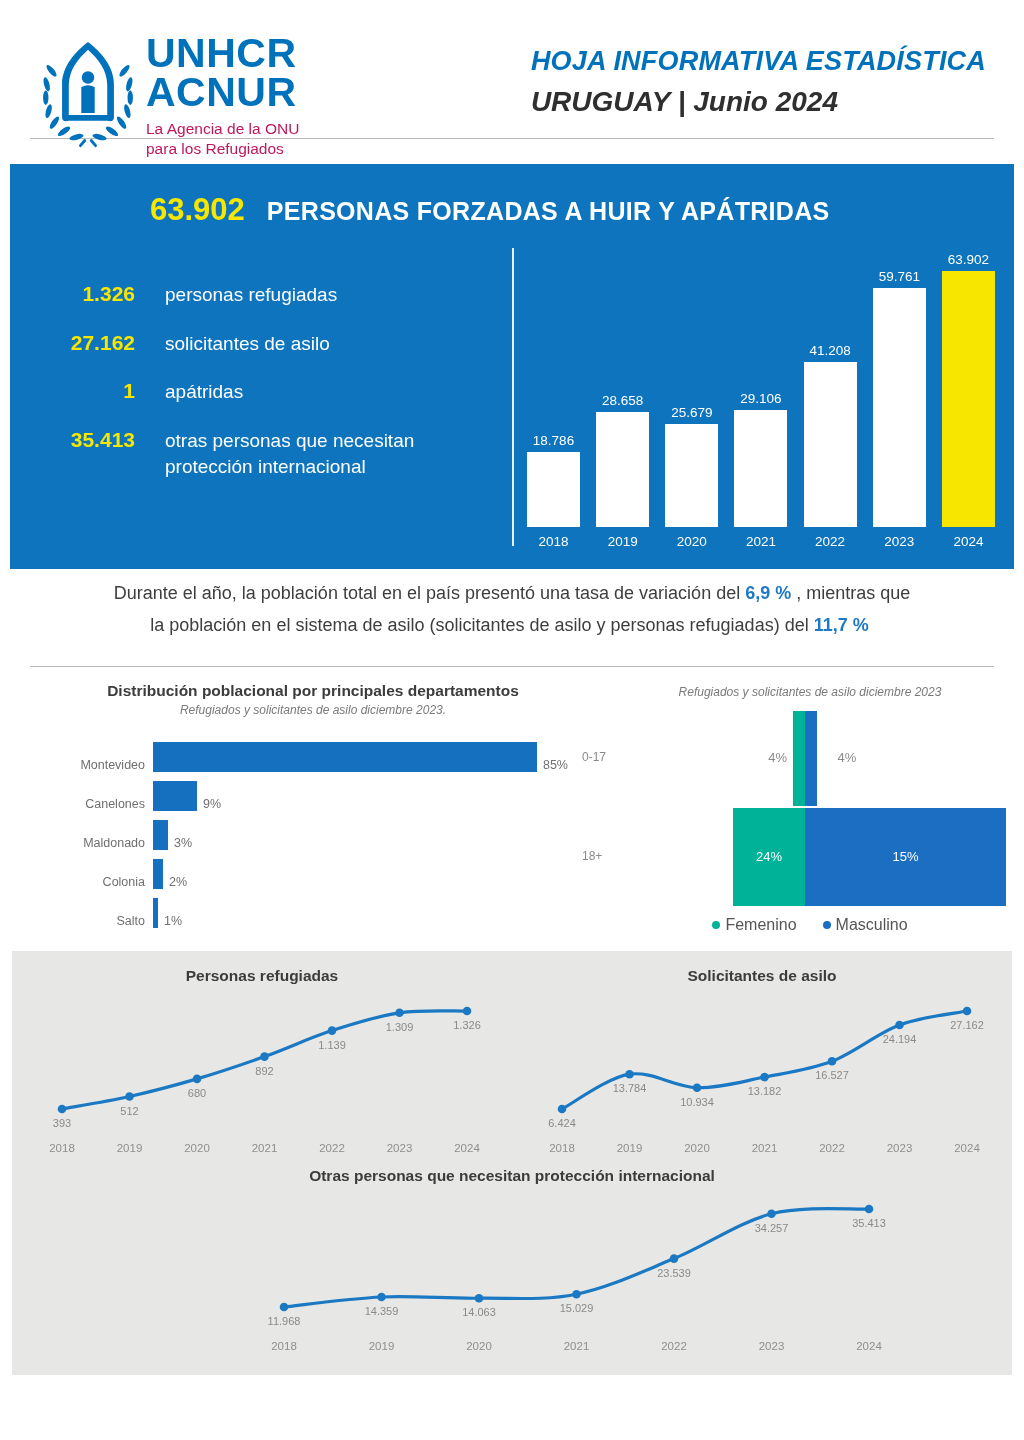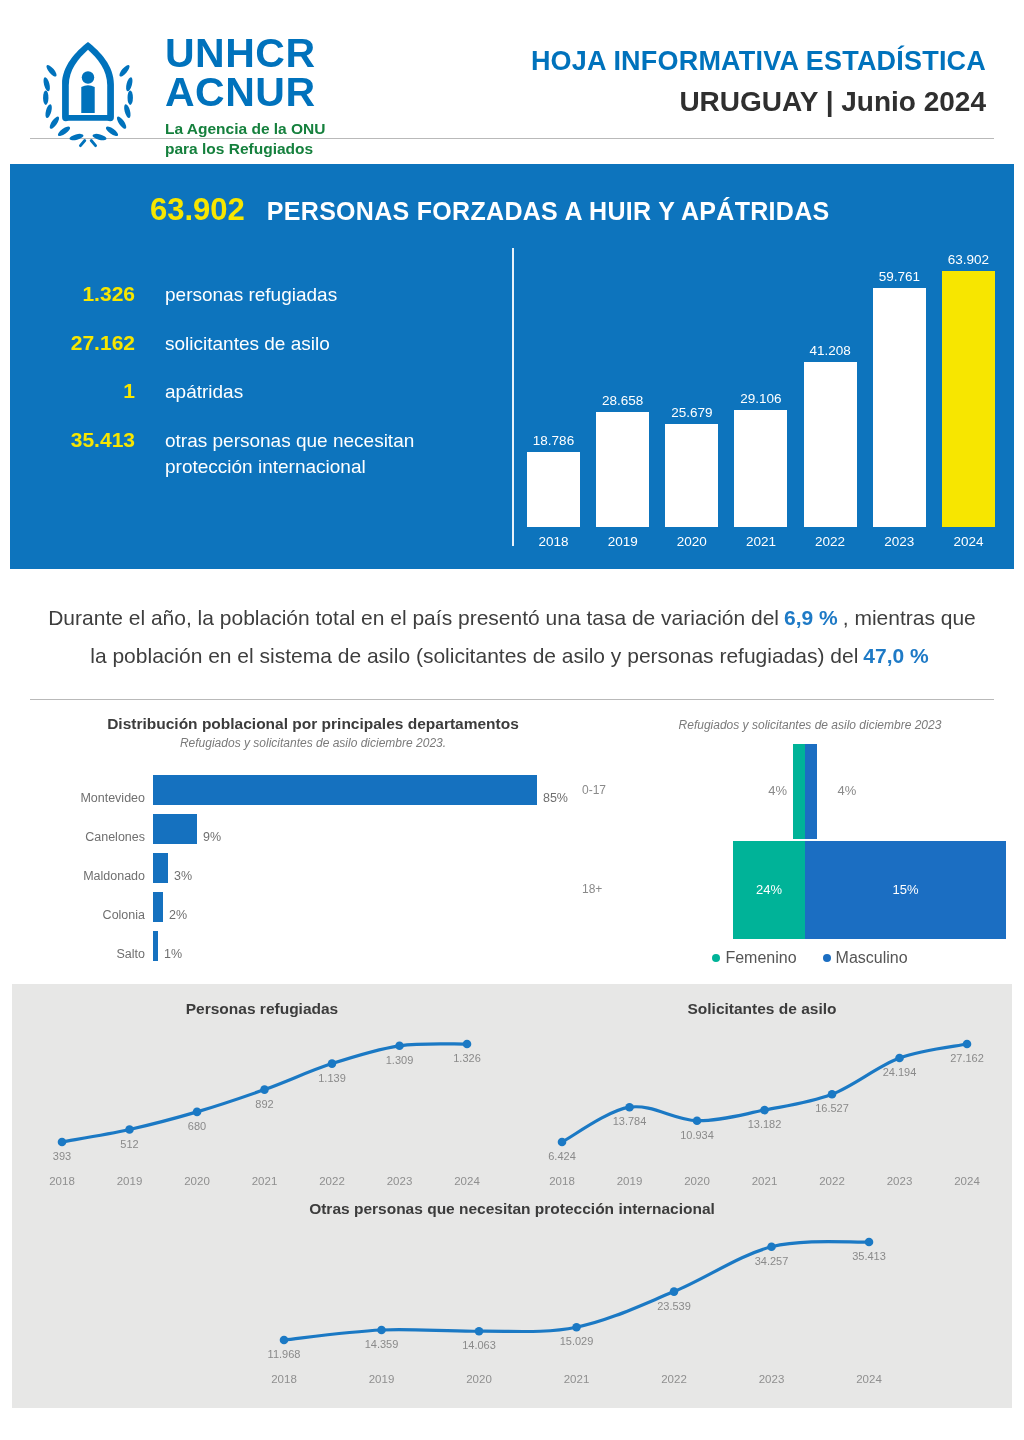--- a/index.html
+++ b/index.html
@@ -1,25 +1,25 @@
 <!DOCTYPE html>
 <html><head>
 <meta charset="utf-8">
 <style>
   * { margin:0; padding:0; box-sizing:border-box; }
   body { background:#fff; font-family:"Liberation Sans", sans-serif; }
   .page { position:relative; width:1024px; height:1440px; background:#fff; overflow:hidden; }
 
   
   .header { display:flex; justify-content:space-between; padding:34px 38px 0 40px; height:138px; }
-  .logo { display:flex;gap:19px; }
+  .logo { display:flex; }
   .logo-text { margin-left:10px; }
   .logo-big { font-size:41px; font-weight:bold; color:#0072BC; line-height:0.95; letter-spacing:0.5px; }
-  .logo-tag { font-size:15.5px; font-weight:bold; color:#15803d; line-height:1.3; margin-top:7px; }
-  .title-block { text-align:right; padding-top:12px; }
+  .logo-tag { font-size:15.5px; font-weight:normal; color:#be185d; line-height:1.3; margin-top:7px; }
+  .title-block { padding-top:12px;font-style:italic; }
   .doc-title { font-size:27px; font-weight:bold; color:#0072BC; letter-spacing:0.2px; }
   .doc-subtitle { font-size:28px; font-weight:bold; color:#2F2F2F; margin-top:9px; }
   .rule { border:none; border-top:1.6px solid #b9b9b9; margin:0 30px; }
 
   
   .banner { position:relative; margin:25px 10px 0; height:405px; background:#0D74BD; }
   .banner-title { position:absolute; top:22px; left:140px; display:flex; align-items:baseline; }
   .banner-total { font-size:31px; font-weight:bold; color:#F7E600; }
   .banner-heading { font-size:25px; font-weight:bold; color:#fff; letter-spacing:0.3px; margin-left:22px;margin-top:11px; }
   .stats { position:absolute; top:118px; left:0; width:470px; }
@@ -28,21 +28,21 @@
   .stat-label { margin-left:30px; color:#fff; font-size:19px; line-height:1.35; max-width:272px; }
   .divider-v { position:absolute; left:502px; top:84px; height:298px; width:2px; background:rgba(255,255,255,0.9); }
   .bars { position:absolute; left:517px; top:88px; width:468px; display:flex; justify-content:space-between; align-items:flex-end; }
   .bar-item { display:flex; flex-direction:column; align-items:center; }
   .bar-val { color:#fff; font-size:13.5px; margin-bottom:4px; }
   .bar { width:53px; background:#fff; }
   .bar-hl { background:#F7E600; }
   .bar-year { color:#fff; font-size:13.5px; margin-top:7px; }
 
   
-  .variation { margin-top:30px; text-align:center; font-size:21px; color:#3E3E3E; line-height:1.8; }
+  .variation { margin-top:8px; text-align:center; font-size:18px; color:#3E3E3E; line-height:1.8; }
   .pct { color:#1E7AC6; font-weight:bold; padding:0 5px; }
   .rule2 { margin-top:24px; }
 
   
   .mid { display:flex; margin-top:15px;padding-left:28px; }
   .dept-block { width:540px; padding-left:30px; }
   .chart-title { font-size:15.5px; font-weight:bold; color:#3C3C3C; text-align:center; }
   .chart-sub { font-size:12px; font-style:italic; color:#7A7A7A; text-align:center; margin-top:3px; }
   .dept-rows { margin-top:16px; }
   .dept-row { display:flex; align-items:flex-end; height:39px; }
@@ -192,21 +192,21 @@
           <div class="bar-year">2024</div>
         </div>
       </div>
   </div>
 
   <div class="variation">
     <div>
       <span>Durante el año, la población total en el país presentó una tasa de variación del</span><span class="pct">6,9 %</span><span>, mientras que</span>
     </div>
     <div>
-      <span>la población en el sistema de asilo (solicitantes de asilo y personas refugiadas) del</span><span class="pct">47,0 %</span>
+      <span>la población en el sistema de asilo (solicitantes de asilo y personas refugiadas) del</span><span class="pct">11,7 %</span>
     </div>
   </div>
   <hr class="rule rule2">
 
   <div class="mid">
     <div class="dept-block">
       <div class="chart-title">Distribución poblacional por principales departamentos</div>
       <div class="chart-sub">Refugiados y solicitantes de asilo diciembre 2023.</div>
       <div class="dept-rows">
           <div class="dept-row">

